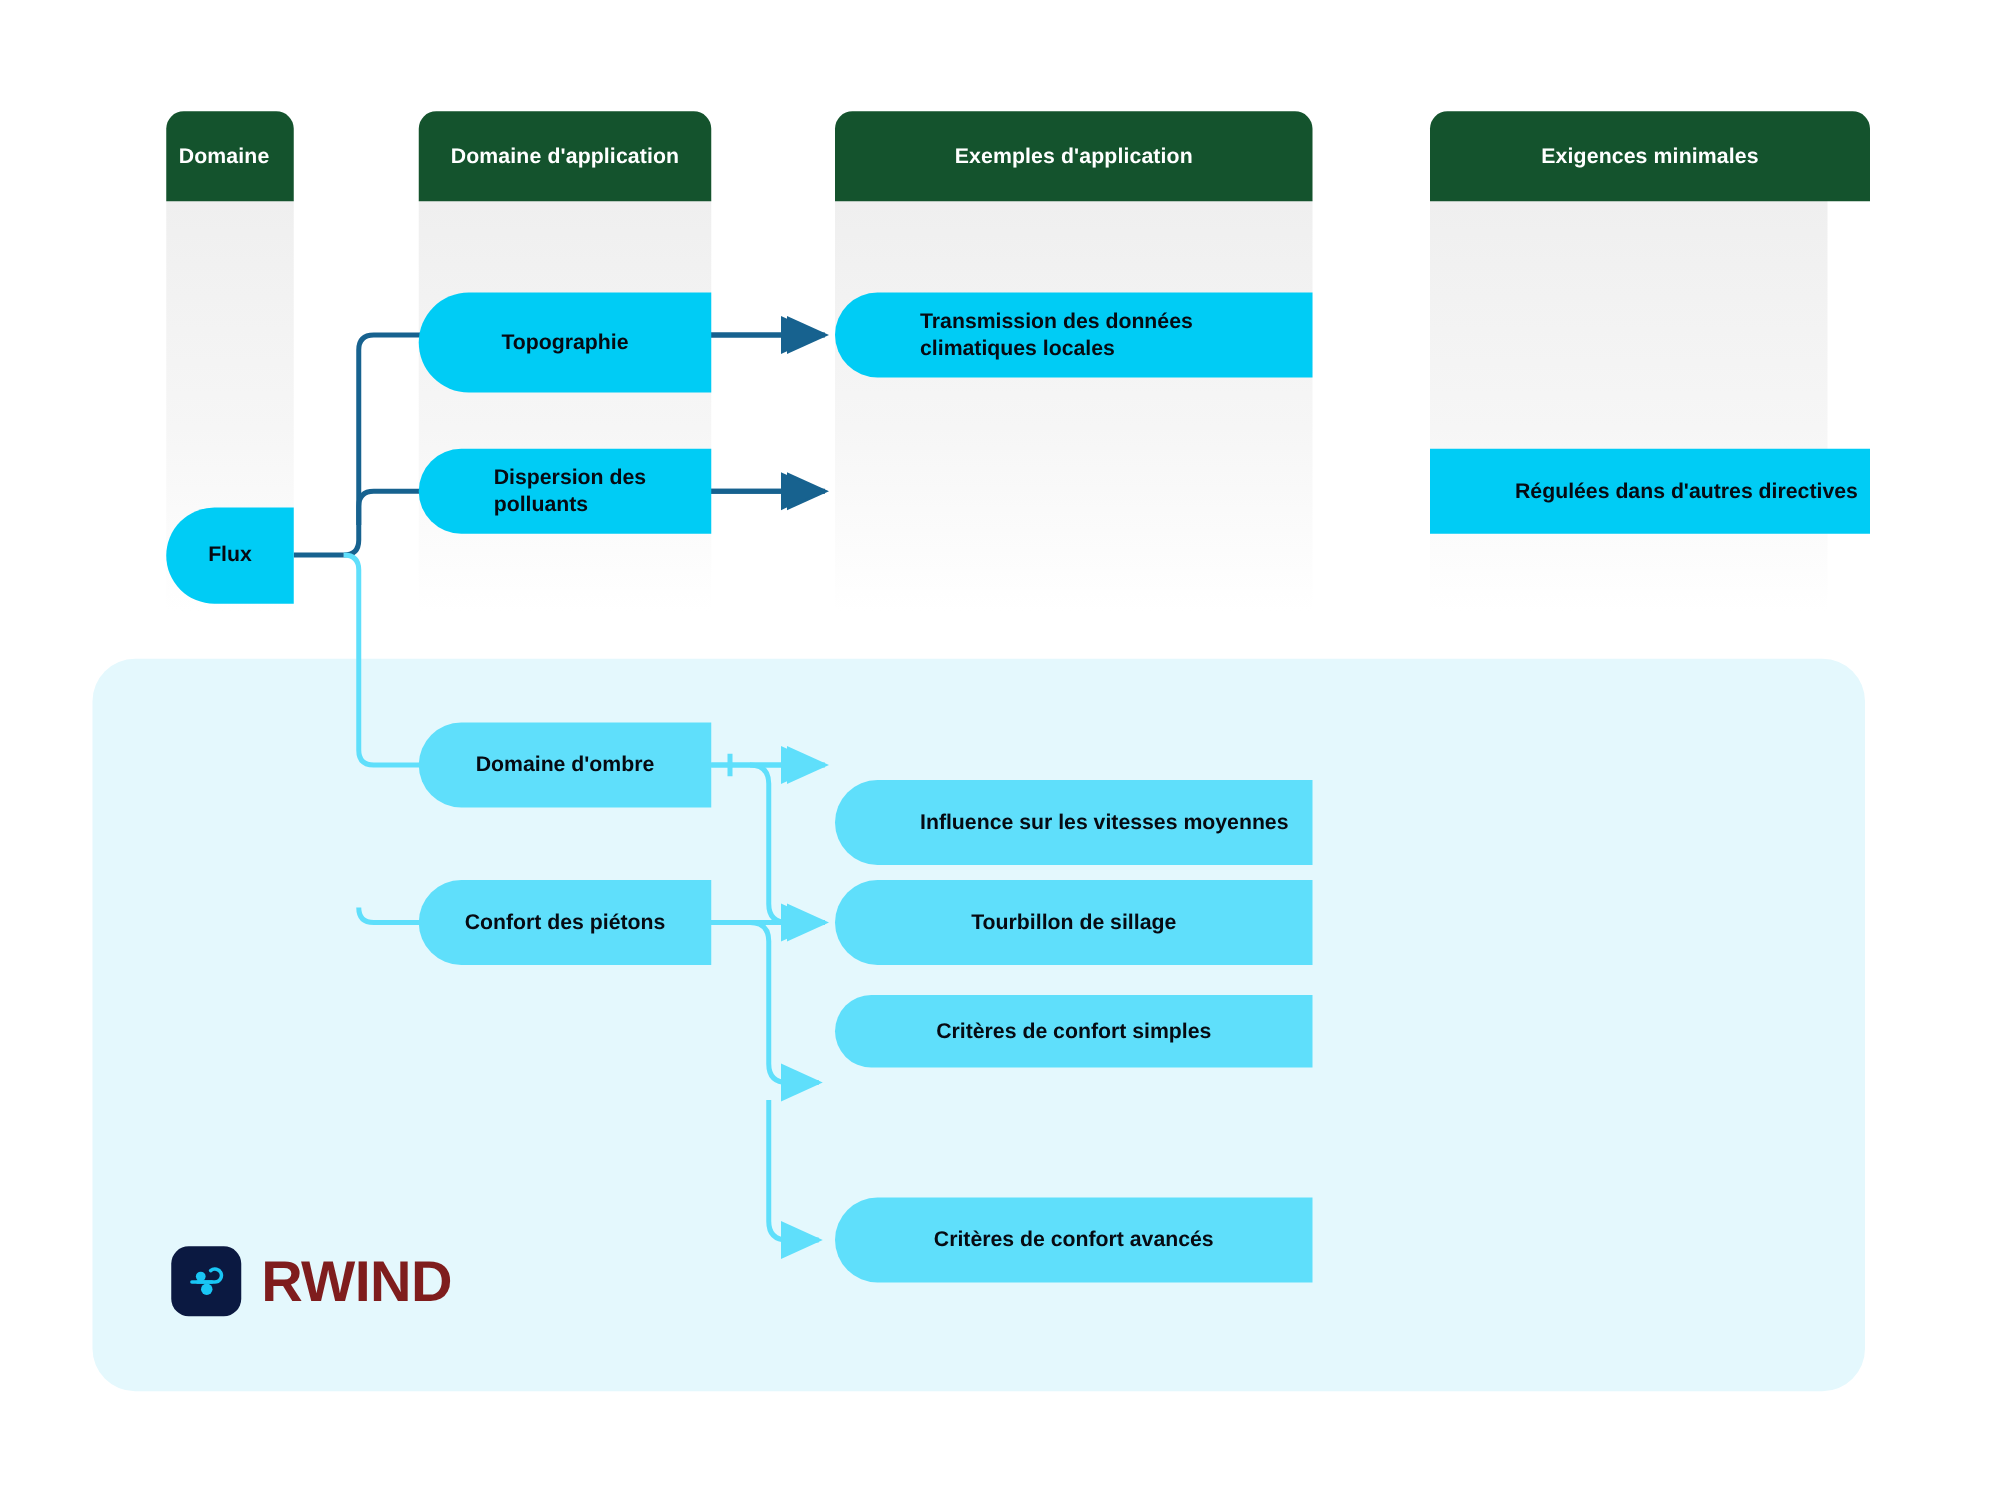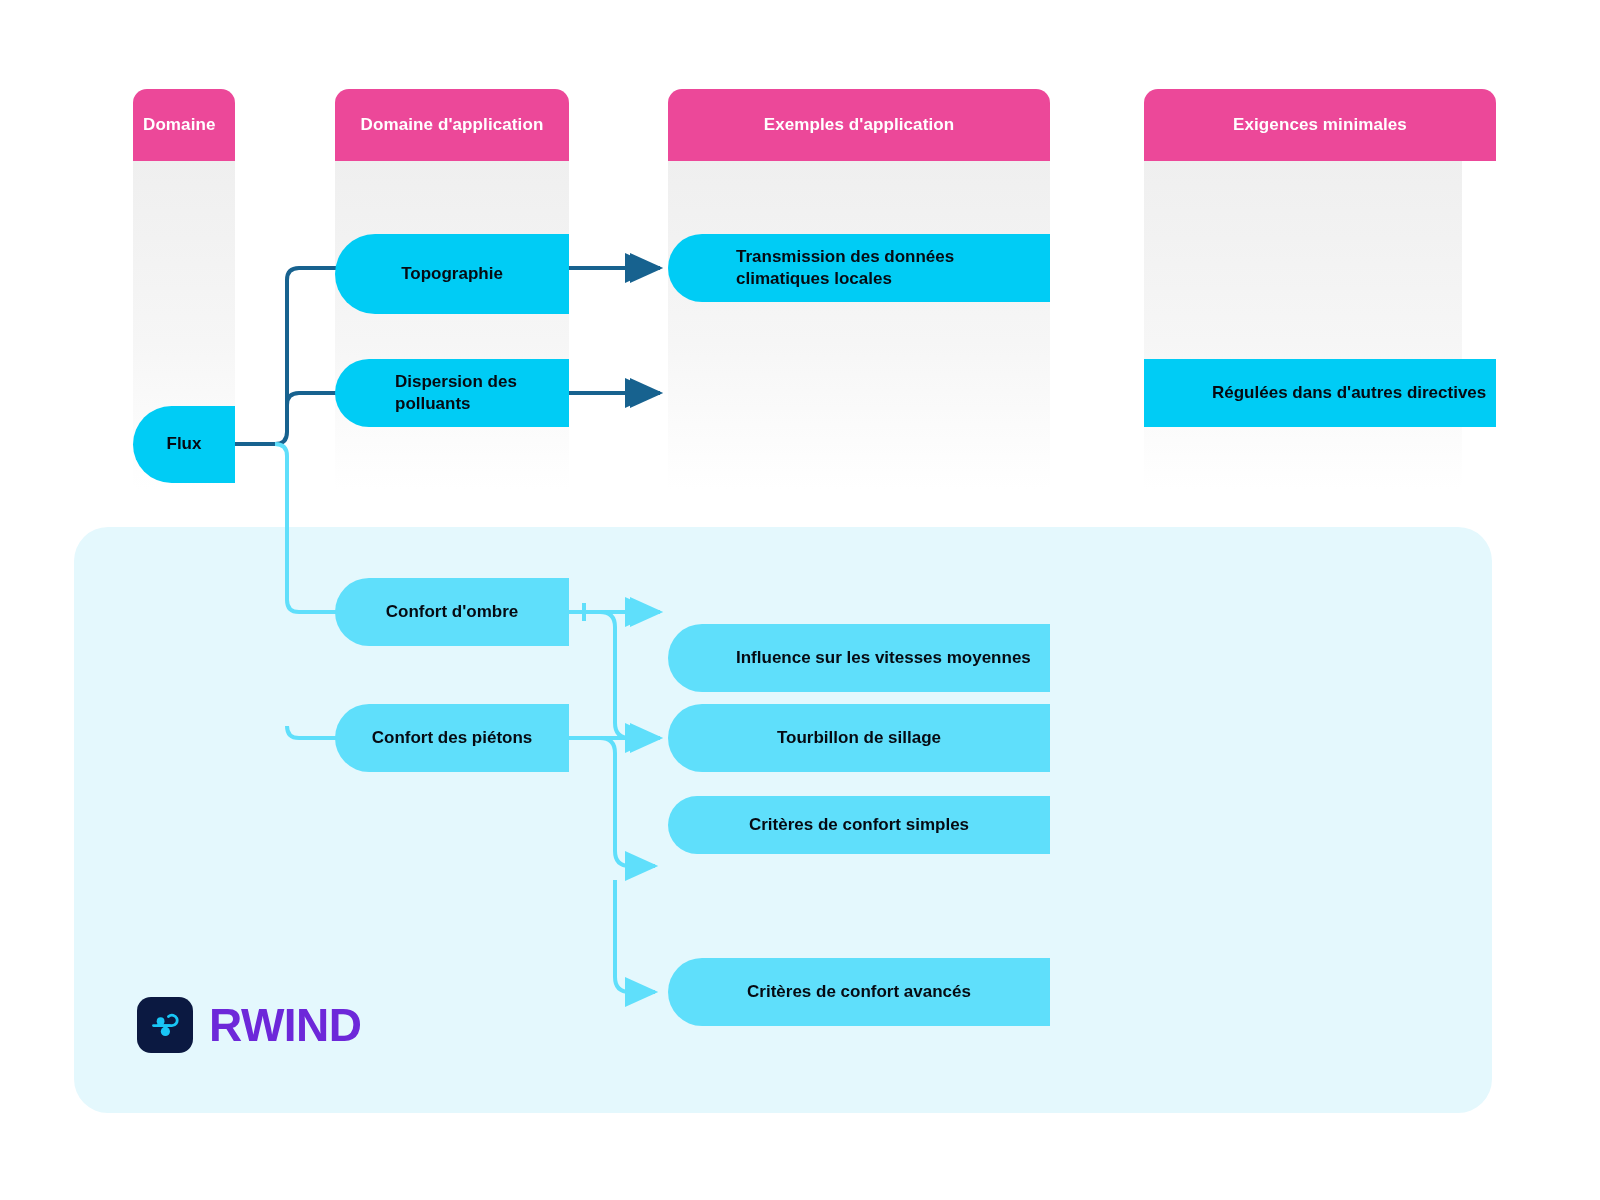--- a/index.html
+++ b/index.html
@@ -39,21 +39,21 @@
     height: 330px;
     background: linear-gradient(to bottom, #efefef 0%, #f6f6f6 55%, #fcfcfc 85%, #ffffff 100%);
     z-index: 2;
   }
 
   
   .col-header {
     position: absolute;
     top: 89px;
     height: 72px;
-    background: #ec4899;
+    background: #14532d;
     border-radius: 14px 14px 0 0;
     z-index: 3;
     display: flex;
     align-items: center;
     justify-content: center;
   }
   .col-header .hdr-text {
     color: #ffffff;
     font-size: 17px;
     font-weight: bold;
@@ -117,21 +117,21 @@
   .logo-mark {
     width: 56px;
     height: 56px;
     background: #0b1941;
     border-radius: 14px;
     display: flex;
     align-items: center;
     justify-content: center;
   }
   .logo-word {
-    color: #6d28d9;
+    color: #7f1d1d;
     font-size: 46px;
     font-weight: bold;
     letter-spacing: -0.5px;
     line-height: 1;
   }
 </style>
 </head>
 <body>
 
 <div id="canvas">
@@ -208,21 +208,21 @@
 
   <div class="node cy pill-l lbl-center" style="left:335px; top:234px; width:234px; height:80px;">
     <span class="node-label">Topographie</span>
   </div>
 
   <div class="node cy pill-l lbl-pad2" style="left:335px; top:359px; width:234px; height:68px;">
     <span class="node-label">Dispersion des polluants</span>
   </div>
 
   <div class="node cy-l pill-l lbl-center" style="left:335px; top:578px; width:234px; height:68px;">
-    <span class="node-label">Confort d'ombre</span>
+    <span class="node-label">Domaine d'ombre</span>
   </div>
 
   <div class="node cy-l pill-l lbl-center" style="left:335px; top:704px; width:234px; height:68px;">
     <span class="node-label">Confort des piétons</span>
   </div>
 
   <div class="node cy pill-l lbl-pad" style="left:668px; top:234px; width:382px; height:68px;">
     <span class="node-label">Transmission des données climatiques locales</span>
   </div>
 

